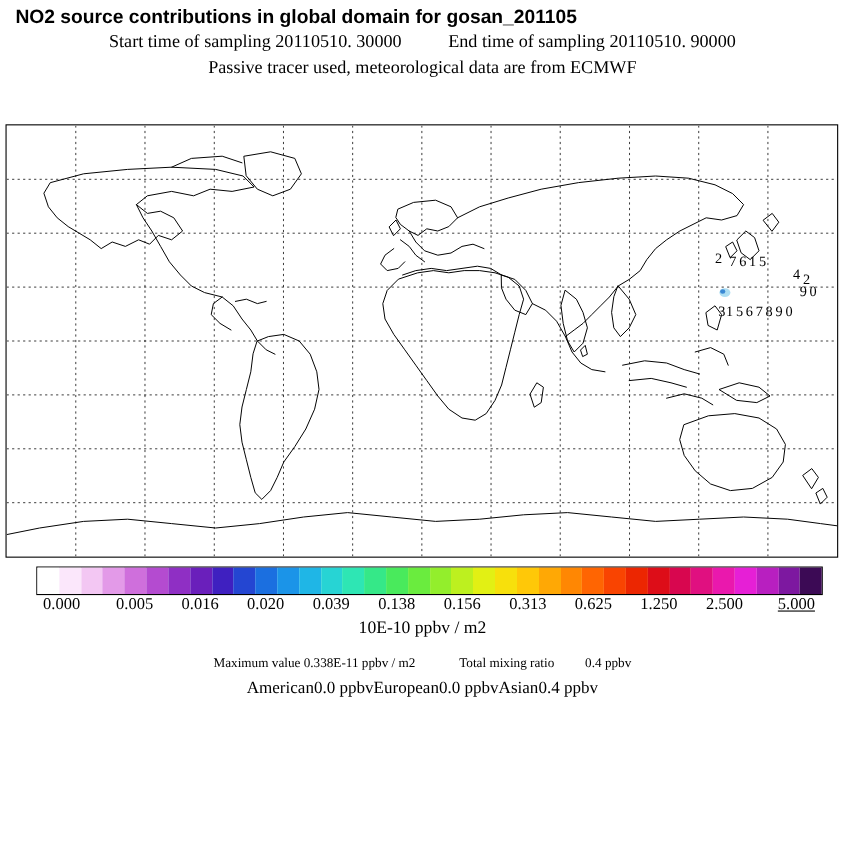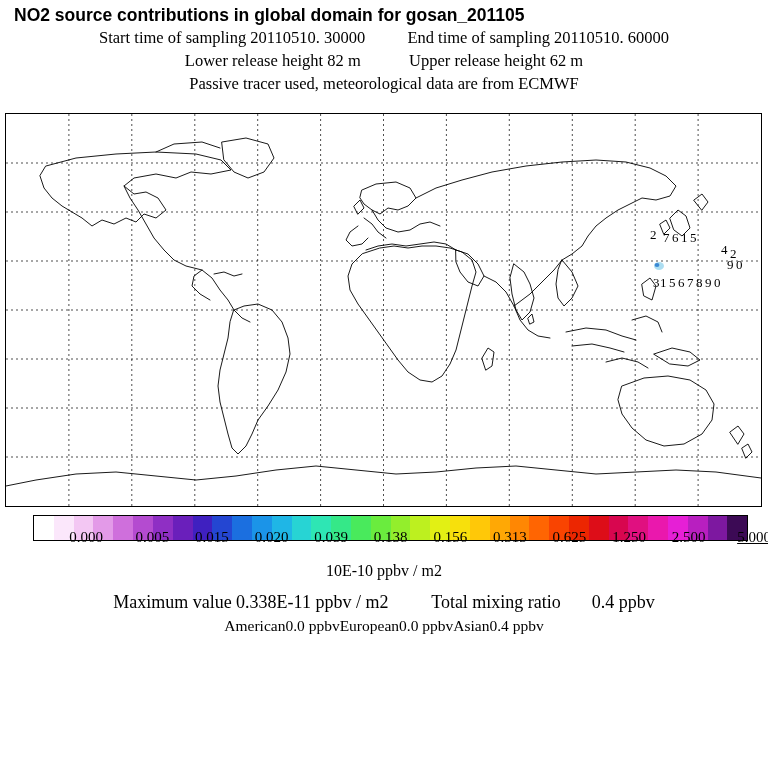--- a/index.html
+++ b/index.html
@@ -76,24 +76,23 @@
     height: 26px;
     border: 1px solid #000000;
     box-sizing: border-box;
     display: flex;
   }
   .cbar-cell { flex: 1 1 0; height: 100%; }
 
   .cbar-labels {
     position: absolute;
     left: 0px;
-    top: 529px;
+    top: 542px;
     width: 708px;
     height: 16px;
-    margin-left: 30px;
   }
   .cbar-label {
     position: absolute;
     font-size: 15px;
     line-height: 16px;
     text-align: center;
     transform: translateX(-50%);
     white-space: nowrap;
   }
   .cbar-unit {
@@ -106,21 +105,21 @@
 
   
   .footer {
     position: absolute;
     top: 590px;
     left: 0;
     width: 768px;
     text-align: center;
   }
   .foot-row1 {
-    font-size: 18px;
+    font-size: 12px;
     line-height: 24px;
     white-space: nowrap;
   }
   .foot-row1 .gap { display: inline-block; width: 34px; }
   .foot-table {
     margin: 0 auto;
     border-collapse: collapse;
     font-size: 15.5px;
   }
   .foot-table td {
@@ -135,26 +134,21 @@
 </head>
 <body>
 
 <div id="root">
 
   <div class="header">
     <div class="title">NO2 source contributions in global domain for gosan_201105</div>
     <div class="subline">
       <span>Start time of sampling 20110510. 30000</span>
       <span class="gap-a"></span>
-      <span>End time of sampling 20110510. 60000</span>
-    </div>
-    <div class="subline">
-      <span>Lower release height   82 m</span>
-      <span class="gap-b"></span>
-      <span>Upper release height   62 m</span>
+      <span>End time of sampling 20110510. 90000</span>
     </div>
     <div class="subline">Passive tracer used, meteorological data are from ECMWF</div>
   </div>
 
   <div class="map-wrap">
     <svg class="map-svg" viewBox="0 0 755 392" preserveAspectRatio="none">
 
       <g stroke="#000000" stroke-width="0.7" stroke-dasharray="2,3" fill="none">
         <line x1="62.9" y1="0" x2="62.9" y2="392"></line>
         <line x1="125.8" y1="0" x2="125.8" y2="392"></line>
@@ -315,21 +309,21 @@
       <div class="cbar-cell" style="background: rgb(234, 24, 173);"></div>
       <div class="cbar-cell" style="background: rgb(230, 31, 214);"></div>
       <div class="cbar-cell" style="background: rgb(184, 31, 192);"></div>
       <div class="cbar-cell" style="background: rgb(125, 24, 160);"></div>
       <div class="cbar-cell" style="background: rgb(60, 10, 85);"></div>
     </div>
 
   <div class="cbar-labels" id="cbar-labels">
       <div class="cbar-label" style="left: 56px;">0.000</div>
       <div class="cbar-label" style="left: 122.375px;">0.005</div>
-      <div class="cbar-label" style="left: 181.958px;">0.015</div>
+      <div class="cbar-label" style="left: 181.958px;">0.016</div>
       <div class="cbar-label" style="left: 241.542px;">0.020</div>
       <div class="cbar-label" style="left: 301.125px;">0.039</div>
       <div class="cbar-label" style="left: 360.708px;">0.138</div>
       <div class="cbar-label" style="left: 420.292px;">0.156</div>
       <div class="cbar-label" style="left: 479.875px;">0.313</div>
       <div class="cbar-label" style="left: 539.458px;">0.625</div>
       <div class="cbar-label" style="left: 599.042px;">1.250</div>
       <div class="cbar-label" style="left: 658.625px; text-align: right;">2.500</div>
       <div class="cbar-label" style="left: 724px; text-decoration: underline;">5.000</div>
     </div>

